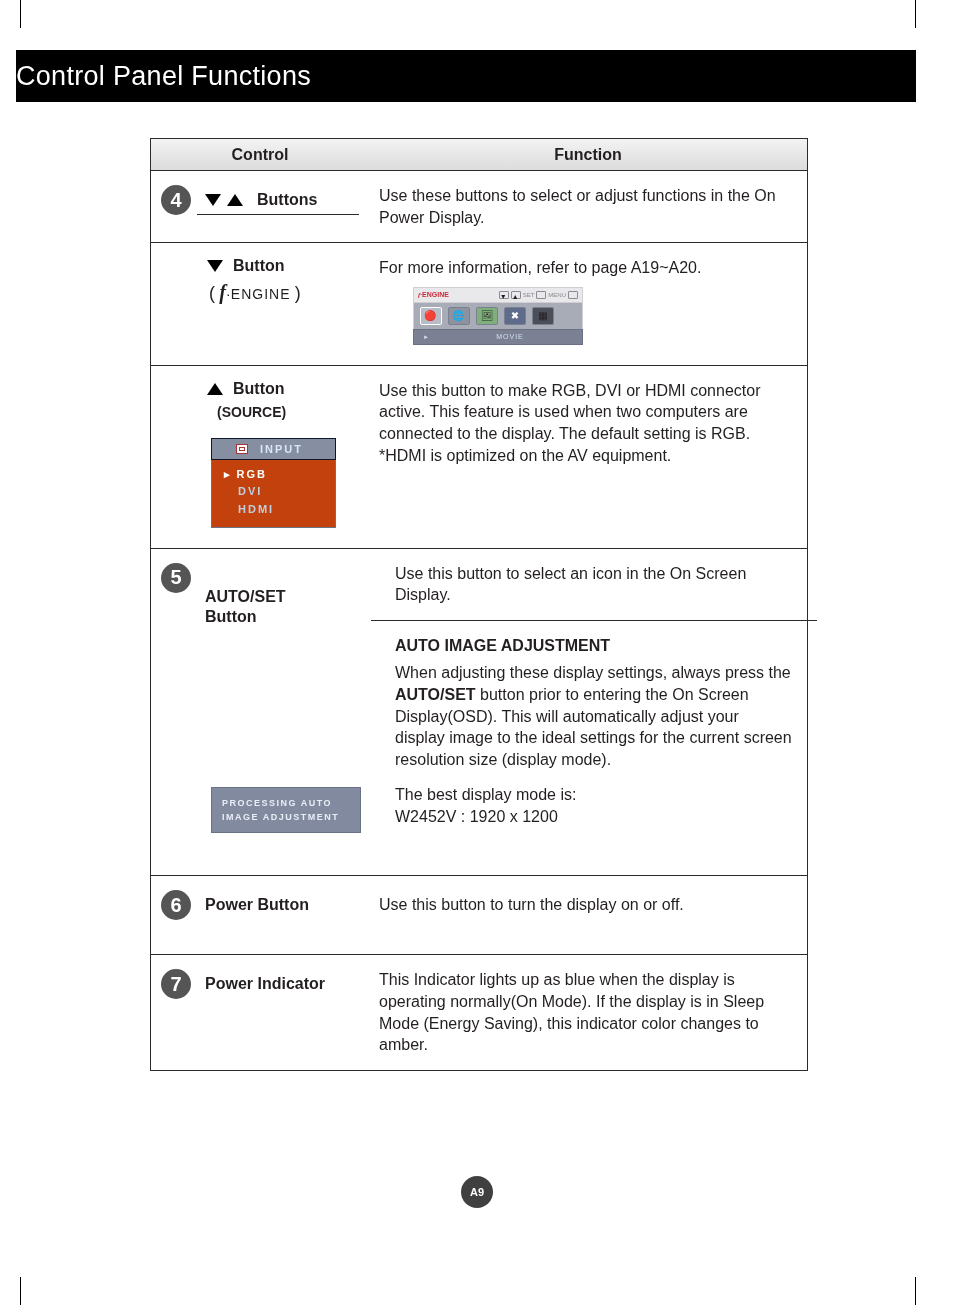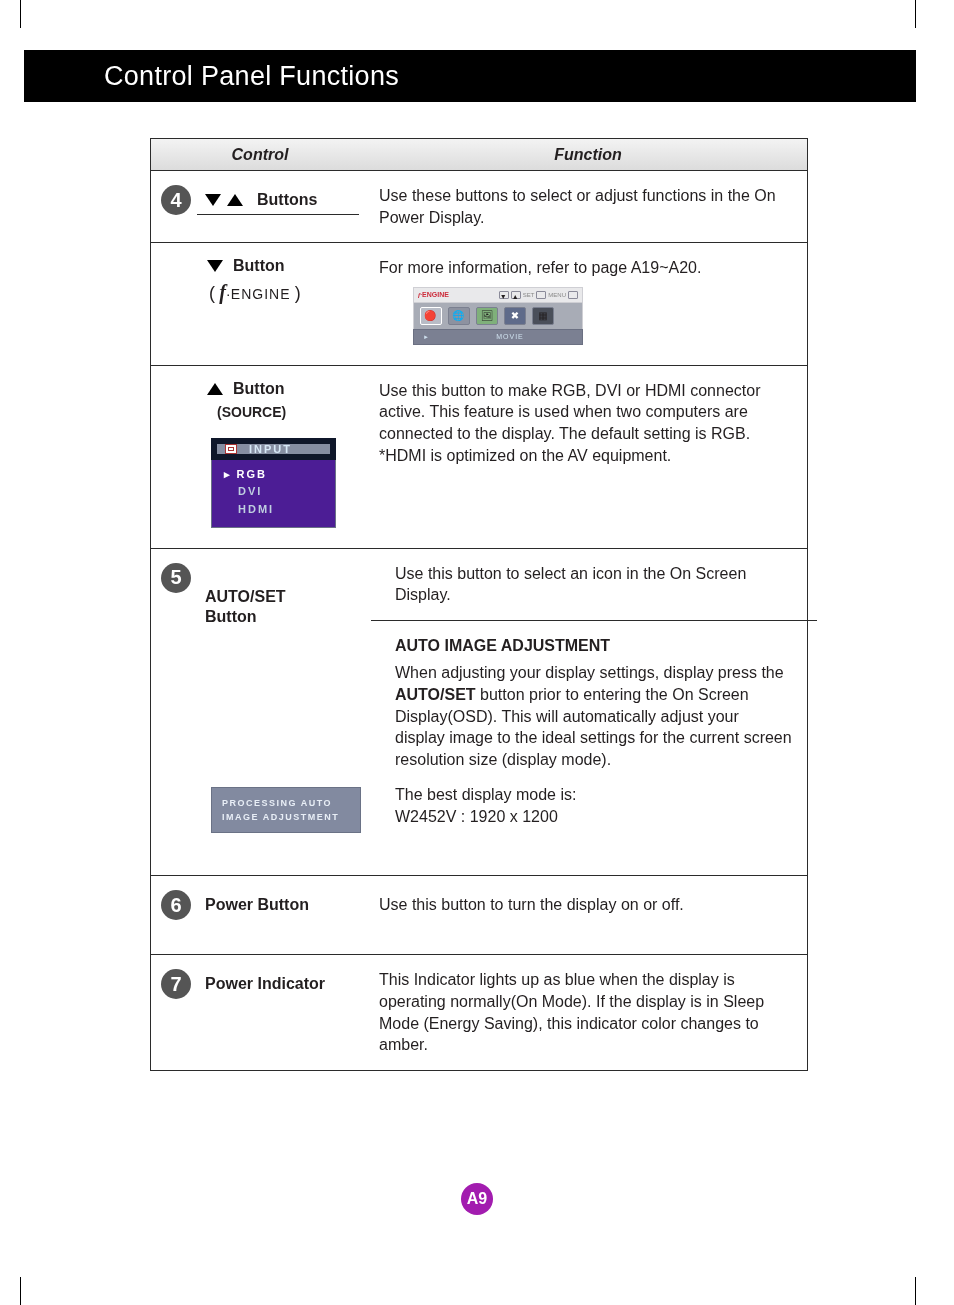--- a/index.html
+++ b/index.html
@@ -5,25 +5,25 @@
   * { box-sizing: border-box; margin: 0; padding: 0; }
   html, body { width: 954px; height: 1305px; font-family: Arial, Helvetica, sans-serif; background: #fff; color: #231f20; }
   .page { position: relative; width: 954px; height: 1305px; }
   
   .crop-top-v1, .crop-top-v2 { position: absolute; top: 0; width: 1px; height: 28px; background: #000; }
   .crop-top-v1 { left: 20px; }
   .crop-top-v2 { right: 38px; }
   .crop-bot-v1, .crop-bot-v2 { position: absolute; bottom: 0; width: 1px; height: 28px; background: #000; }
   .crop-bot-v1 { left: 20px; }
   .crop-bot-v2 { right: 38px; }
-  .black-band { position: absolute; left: 24px; right: 38px; top: 50px; height: 52px; background: #000; color: #fff; display: flex; align-items: center; padding-left: 80px; font-size: 27px; font-weight: 300; letter-spacing: .3px; }
+  .black-band { position: absolute; left: 16px; right: 38px; top: 50px; height: 52px; background: #000; color: #fff; display: flex; align-items: center; font-size: 27px; font-weight: 300; letter-spacing: .3px; }
   
   .table { position: absolute; left: 150px; top: 138px; width: 658px; border: 1px solid #2b2b2b; }
   .thead { height: 32px; display: flex; align-items: center; border-bottom: 1px solid #2b2b2b;
-           background: linear-gradient(#f3f3f3,#dcdcdc); font-weight: bold; font-size: 16px; font-style: italic; }
+           background: linear-gradient(#f3f3f3,#dcdcdc); font-weight: bold; font-size: 16px; }
   .th-control { flex: 0 0 218px; display: flex; justify-content: center; }
   .th-function { flex: 1; display: flex; justify-content: center; }
   .row { display: flex; border-bottom: 1px solid #2b2b2b; }
   .row:last-child { border-bottom: none; }
   .col-control { flex: 0 0 218px; padding: 14px 10px 14px 10px; font-size: 16px; }
   .col-function { flex: 1; padding: 14px 24px 14px 10px; font-size: 16px; line-height: 1.35; }
   .col-control.with-line { position: relative; }
   .ctrl-line { position: absolute; left: 46px; right: 10px; top: 43px; height: 1px; background: #2b2b2b; }
   .num-badge { display: inline-flex; align-items: center; justify-content: center; width: 30px; height: 30px; border-radius: 50%; background: #555; color: #fff; font-weight: bold; font-size: 20px; vertical-align: middle; }
   .ctrl-head { display: flex; align-items: center; gap: 14px; padding-left: 0; }
@@ -43,30 +43,30 @@
   .osd-fe-top .mini { width: 10px; height: 8px; border: 1px solid #8a8a99; border-radius: 1px; }
   .osd-fe-top .txt { font-size: 6px; color: #888; }
   .osd-fe-mid { height: 26px; background: #a8acb6; display: flex; align-items: center; gap: 6px; padding: 0 6px; border-left: 1px solid #cfcfd4; border-right: 1px solid #cfcfd4; }
   .osd-fe-mid .ic { width: 22px; height: 18px; background: #8d92a0; border: 1px solid #7b8090; border-radius: 2px; display:flex; align-items:center; justify-content:center; font-size:10px; }
   .osd-fe-mid .ic.sel { border: 1px solid #fff; }
   .osd-fe-bot { height: 16px; background: #7b8092; display: flex; align-items: center; color: #cfe0ee; border: 1px solid #6b7082; }
   .osd-fe-bot .arrow { width: 24px; text-align: center; color: #cfe0ee; }
   .osd-fe-bot .movie { flex:1; text-align:center; font-size: 7px; letter-spacing: 1px; }
   
   .osd-input { width: 125px; margin: 18px 0 0 50px; font-size: 11px; }
-  .osd-input .hdr { height: 22px; background: #868ea2; color: #d6e7f6; border: 6px solid #0f172a; display: flex; align-items: center; gap: 12px; padding-left: 8px; letter-spacing: 2px; font-weight: bold; }
+  .osd-input .hdr { height: 22px; background: #868ea2; color: #d6e7f6; border: 1px solid #0f172a; display: flex; align-items: center; gap: 12px; padding-left: 24px; letter-spacing: 2px; font-weight: bold; }
   .osd-input .hdr .sq { width: 12px; height: 10px; background: #fff; border: 1px solid #a33; position: relative; }
   .osd-input .hdr .sq::after{ content:""; position:absolute; inset:2px; border:1px solid #a33; }
-  .osd-input .body { background: #4c1d95; border: 1px solid #6a7286; border-top: none; padding: 6px 6px 8px 26px; color: #bfcfe0; letter-spacing: 2px; font-size: 11px; font-weight: bold; line-height: 1.6; }
+  .osd-input .body { background: #c2410c; border: 1px solid #6a7286; border-top: none; padding: 6px 6px 8px 26px; color: #bfcfe0; letter-spacing: 2px; font-size: 11px; font-weight: bold; line-height: 1.6; }
   .osd-input .body .sel { color: #fff; }
   .osd-input .body .sel::before { content: "▸ "; color: #fff; margin-left: -14px; }
   
   .proc-box { width: 150px; margin: 0 0 12px 50px; background: #828aa0; border: 1px solid #6a7286; color: #e8eef6; font-size: 9px; letter-spacing: 1.5px; padding: 8px 10px; line-height: 1.6; font-weight: bold; }
   
-  .footer-badge { position: absolute; left: 50%; bottom: 90px; transform: translateX(-50%); width: 32px; height: 32px; border-radius: 50%; background: #a21caf; color: #fff; display: flex; align-items: center; justify-content: center; font-size: 16px; font-weight: bold; }
+  .footer-badge { position: absolute; left: 50%; bottom: 97px; transform: translateX(-50%); width: 32px; height: 32px; border-radius: 50%; background: #404040; color: #fff; display: flex; align-items: center; justify-content: center; font-size: 11px; font-weight: bold; }
   .bold { font-weight: bold; }
   .func-sub { margin-top: 6px; }
 </style>
 </head>
 <body>
 
 <div class="page">
   <div class="crop-top-v1"></div>
   <div class="crop-top-v2"></div>
   <div class="crop-bot-v1"></div>
@@ -173,21 +173,21 @@
           <div>IMAGE ADJUSTMENT</div>
         </div>
       </div>
       <div class="col-function" style="padding:0;">
         <div style="padding:14px 24px 14px 24px;">
           <span>Use this button to select an icon in the On Screen Display.</span>
         </div>
         <div class="subrow" style="margin-left:0;">
           <div class="bold">AUTO IMAGE ADJUSTMENT</div>
           <div class="func-sub">
-            <span>When adjusting your display settings, display press the </span><span class="bold">AUTO/SET</span><span> button prior to entering the On Screen Display(OSD). This will automatically adjust your display image to the ideal settings for the current screen resolution size (display mode).</span>
+            <span>When adjusting these display settings, always press the </span><span class="bold">AUTO/SET</span><span> button prior to entering the On Screen Display(OSD). This will automatically adjust your display image to the ideal settings for the current screen resolution size (display mode).</span>
           </div>
           <div style="height:14px;"></div>
           <div>The best display mode is:</div>
           <div>W2452V : 1920 x 1200</div>
         </div>
       </div>
     </div>
 
     <div class="row">
       <div class="col-control" style="padding-bottom:34px;">

